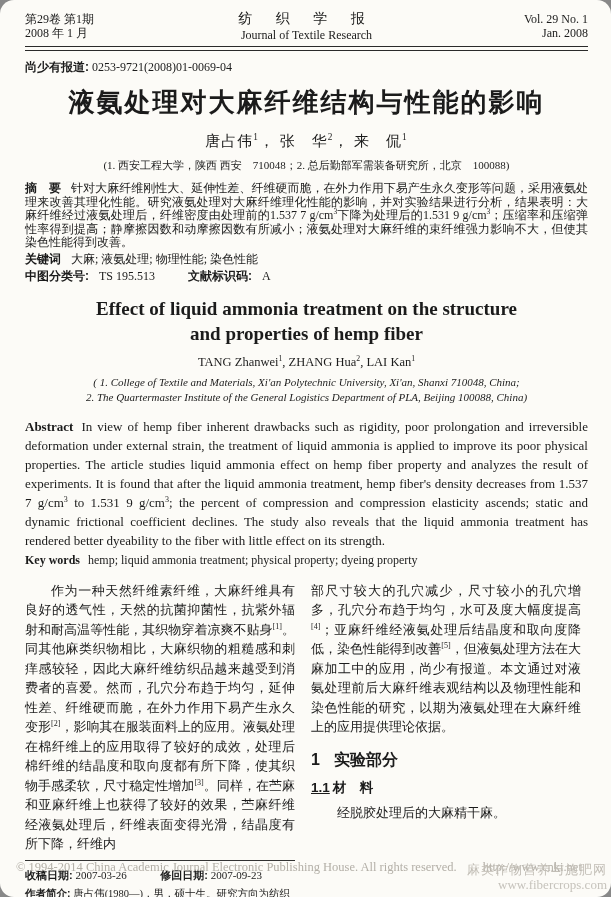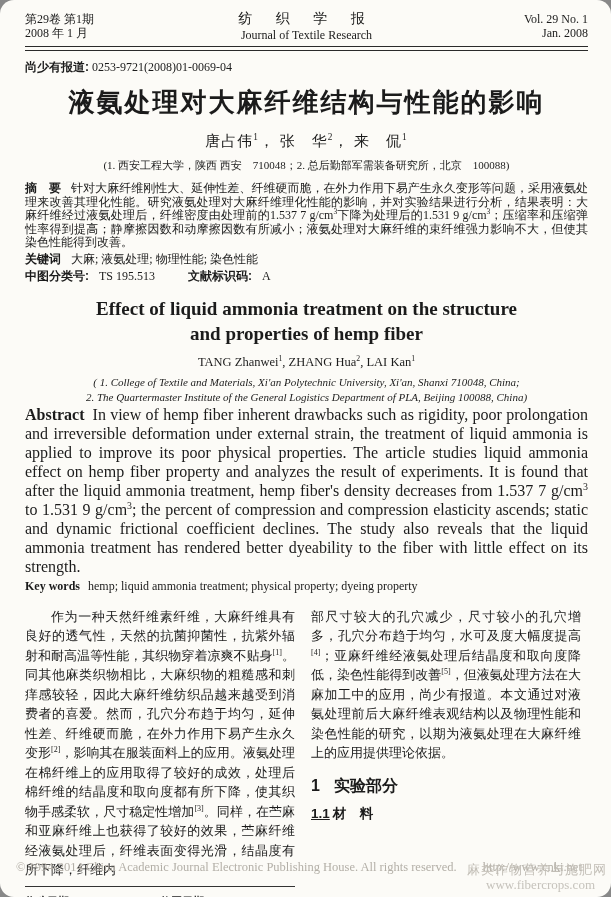--- a/index.html
+++ b/index.html
@@ -28,21 +28,21 @@
   .cn-affil{margin-top:8px;text-align:center;font-size:11px;line-height:14px;color:#222;}
   .cn-abstract{margin-top:10px;font-size:12px;line-height:13.5px;text-align:justify;}
   .cn-abstract .lbl{font-family:"Liberation Sans",sans-serif;font-weight:700;margin-right:10px;}
   .kline{margin-top:2px;font-size:12px;line-height:15px;}
   .kline b{font-family:"Liberation Sans",sans-serif;font-weight:700;margin-right:10px;}
   .kline .sep{margin-left:30px;}
   
   .en-title{margin:12px 0 0;text-align:center;font-size:19px;line-height:25px;font-weight:700;}
   .en-authors{margin-top:8px;text-align:center;font-size:12.5px;line-height:16px;}
   .en-affil{margin-top:5px;text-align:center;font-style:italic;font-size:11px;line-height:15px;}
-  .en-abstract{margin-top:0;font-size:16px;line-height:19px;text-align:justify;}
+  .en-abstract{margin-top:12px;font-size:13px;line-height:19px;text-align:justify;}
   .en-abstract b,.en-keywords b{font-weight:700;margin-right:8px;}
   .en-keywords{margin-top:2px;font-size:12px;line-height:17px;}
   
   .columns{display:flex;gap:16px;margin-top:12px;}
   .col{width:270px;}
   .body-par{margin:0;font-size:13px;line-height:19.5px;text-align:justify;}
   .indent{text-indent:2em;}
   .sec1{margin:13px 0 0;font-size:16px;line-height:20px;font-weight:700;font-family:"Liberation Sans",sans-serif;}
   .sec1 .no{margin-right:14px;}
   .sec11{margin:10px 0 0;font-size:13.5px;line-height:16px;font-weight:700;font-family:"Liberation Sans",sans-serif;}
@@ -53,21 +53,21 @@
   .fn-rule{border-top:1px solid #333;width:100%;height:0;}
   .fn-dates{margin-top:8px;font-size:11px;line-height:13px;}
   .fn-dates b{font-family:"Liberation Sans",sans-serif;font-weight:700;}
   .fn-dates .gap{display:inline-block;width:28px;}
   .fn-bio{margin-top:5px;font-size:10.5px;line-height:12px;color:#222;}
   .fn-bio b{font-family:"Liberation Sans",sans-serif;font-weight:700;}
   
   .wm-line{position:absolute;left:16px;bottom:22px;font-size:12.5px;color:#b3afa7;white-space:nowrap;}
   .wm-line .url{margin-left:26px;}
   .wm-site-cn{position:absolute;right:4px;bottom:18px;font-size:13px;color:#c2beb6;letter-spacing:1px;}
-  .wm-site-en{position:absolute;right:16px;bottom:4px;font-size:13px;color:#c6c3bc;}
+  .wm-site-en{position:absolute;right:4px;bottom:4px;font-size:13px;color:#c6c3bc;}
 </style>
 </head>
 <body>
 
 <div class="page">
 
   <header class="jhead">
     <div class="jhead-left">
       <div>第29卷  第1期</div>
       <div>2008 年 1 月</div>
@@ -145,20 +145,21 @@
       </div>
     </div>
     <div class="col">
       <p class="body-par"><span>部尺寸较大的孔穴减少，尺寸较小的孔穴增多，孔穴分布趋于均匀，水可及度大幅度提高</span><sup>[4]</sup><span>；亚麻纤维经液氨处理后结晶度和取向度降低，染色性能得到改善</span><sup>[5]</sup><span>，但液氨处理方法在大麻加工中的应用，尚少有报道。本文通过对液氨处理前后大麻纤维表观结构以及物理性能和染色性能的研究，以期为液氨处理在大麻纤维上的应用提供理论依据。</span></p>
       <h3 class="sec1">
         <span class="no">1</span><span>实验部分</span>
       </h3>
       <h4 class="sec11">
         <span class="no">1.1</span><span>材　料</span>
       </h4>
+      <p class="sec-par">经脱胶处理后的大麻精干麻。</p>
     </div>
   </div>
 
   <div class="wm-line">
     <span>© 1994-2014 China Academic Journal Electronic Publishing House. All rights reserved.</span><span class="url">http://www.cnki.net</span>
   </div>
   <div class="wm-site-cn">麻类作物营养与施肥网</div>
   <div class="wm-site-en">www.fibercrops.com</div>
 
 </div>

